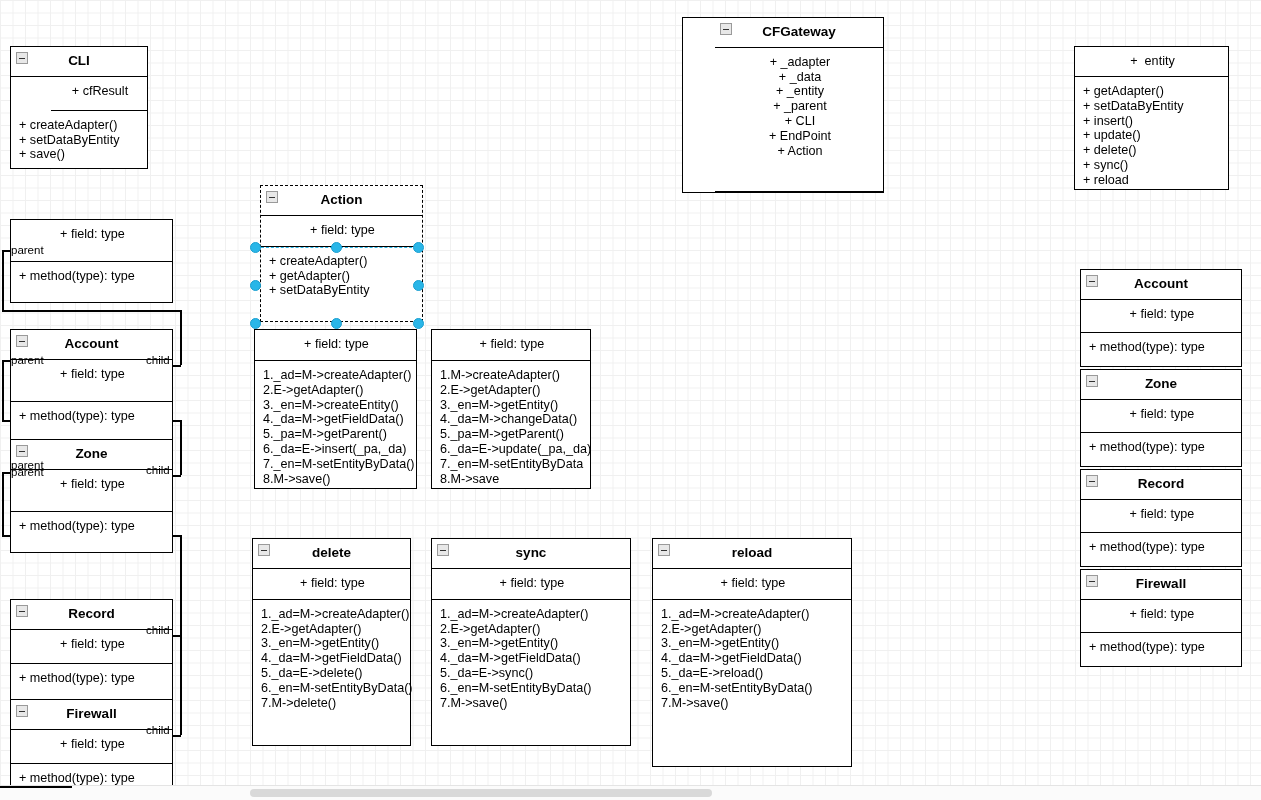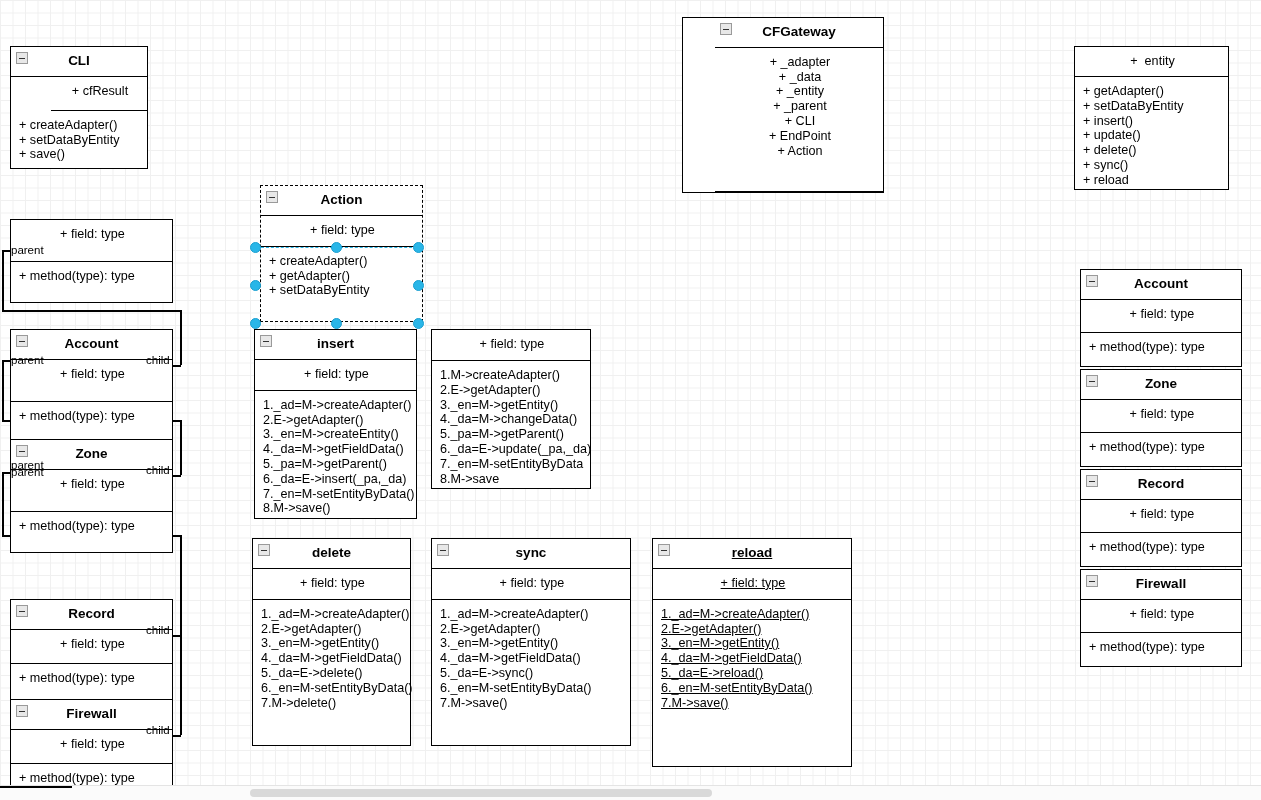--- a/index.html
+++ b/index.html
@@ -204,39 +204,38 @@
       <div class="title-bar"><span class="collapse-box"></span><span>Record</span></div>
       <div class="section with-border" style="height: 34px;"><span class="ln">+ field: type</span></div>
       <div class="section" style="height: 40px;"><span class="ln">+ method(type): type</span></div>
     </div>
     <div class="uml-class" style="left: 10px; top: 699px; width: 163px;">
       <div class="title-bar"><span class="collapse-box"></span><span>Firewall</span></div>
       <div class="section with-border" style="height: 34px;"><span class="ln">+ field: type</span></div>
       <div class="section" style="height: 40px;"><span class="ln">+ method(type): type</span></div>
     </div>
     <div class="uml-class" style="left: 254px; top: 329px; width: 163px;">
-      <div class="title-bar"><span class="collapse-box"></span><span>insert</span></div>
       <div class="section with-border" style="height: 31px;"><span class="ln">+ field: type</span></div>
       <div class="section" style="height: 127px;"><span class="ln">1._ad=M-&gt;createAdapter()</span><span class="ln">2.E-&gt;getAdapter()</span><span class="ln">3._en=M-&gt;createEntity()</span><span class="ln">4._da=M-&gt;getFieldData()</span><span class="ln">5._pa=M-&gt;getParent()</span><span class="ln">6._da=E-&gt;insert(_pa,_da)</span><span class="ln">7._en=M-setEntityByData()</span><span class="ln">8.M-&gt;save()</span></div>
     </div>
     <div class="uml-class" style="left: 431px; top: 329px; width: 160px;">
       <div class="section with-border" style="height: 31px;"><span class="ln">+ field: type</span></div>
       <div class="section" style="height: 127px;"><span class="ln">1.M-&gt;createAdapter()</span><span class="ln">2.E-&gt;getAdapter()</span><span class="ln">3._en=M-&gt;getEntity()</span><span class="ln">4._da=M-&gt;changeData()</span><span class="ln">5._pa=M-&gt;getParent()</span><span class="ln">6._da=E-&gt;update(_pa,_da)</span><span class="ln">7._en=M-setEntityByData</span><span class="ln">8.M-&gt;save</span></div>
     </div>
     <div class="uml-class" style="left: 252px; top: 538px; width: 159px;">
       <div class="title-bar"><span class="collapse-box"></span><span>delete</span></div>
       <div class="section with-border" style="height: 31px;"><span class="ln">+ field: type</span></div>
       <div class="section" style="height: 145px;"><span class="ln">1._ad=M-&gt;createAdapter()</span><span class="ln">2.E-&gt;getAdapter()</span><span class="ln">3._en=M-&gt;getEntity()</span><span class="ln">4._da=M-&gt;getFieldData()</span><span class="ln">5._da=E-&gt;delete()</span><span class="ln">6._en=M-setEntityByData()</span><span class="ln">7.M-&gt;delete()</span></div>
     </div>
     <div class="uml-class" style="left: 431px; top: 538px; width: 200px;">
       <div class="title-bar"><span class="collapse-box"></span><span>sync</span></div>
       <div class="section with-border" style="height: 31px;"><span class="ln">+ field: type</span></div>
       <div class="section" style="height: 145px;"><span class="ln">1._ad=M-&gt;createAdapter()</span><span class="ln">2.E-&gt;getAdapter()</span><span class="ln">3._en=M-&gt;getEntity()</span><span class="ln">4._da=M-&gt;getFieldData()</span><span class="ln">5._da=E-&gt;sync()</span><span class="ln">6._en=M-setEntityByData()</span><span class="ln">7.M-&gt;save()</span></div>
     </div>
-    <div class="uml-class" style="left: 652px; top: 538px; width: 200px; text-decoration: underline;">
+    <div class="uml-class" style="left: 652px; top: 538px; width: 200px;">
       <div class="title-bar"><span class="collapse-box"></span><span>reload</span></div>
       <div class="section with-border" style="height: 31px;"><span class="ln">+ field: type</span></div>
       <div class="section" style="height: 166px;"><span class="ln">1._ad=M-&gt;createAdapter()</span><span class="ln">2.E-&gt;getAdapter()</span><span class="ln">3._en=M-&gt;getEntity()</span><span class="ln">4._da=M-&gt;getFieldData()</span><span class="ln">5._da=E-&gt;reload()</span><span class="ln">6._en=M-setEntityByData()</span><span class="ln">7.M-&gt;save()</span></div>
     </div>
     <div class="uml-class" style="left: 1080px; top: 269px; width: 162px;">
       <div class="title-bar"><span class="collapse-box"></span><span>Account</span></div>
       <div class="section with-border" style="height: 33px;"><span class="ln">+ field: type</span></div>
       <div class="section" style="height: 33px;"><span class="ln">+ method(type): type</span></div>
     </div>
     <div class="uml-class" style="left: 1080px; top: 369px; width: 162px;">

